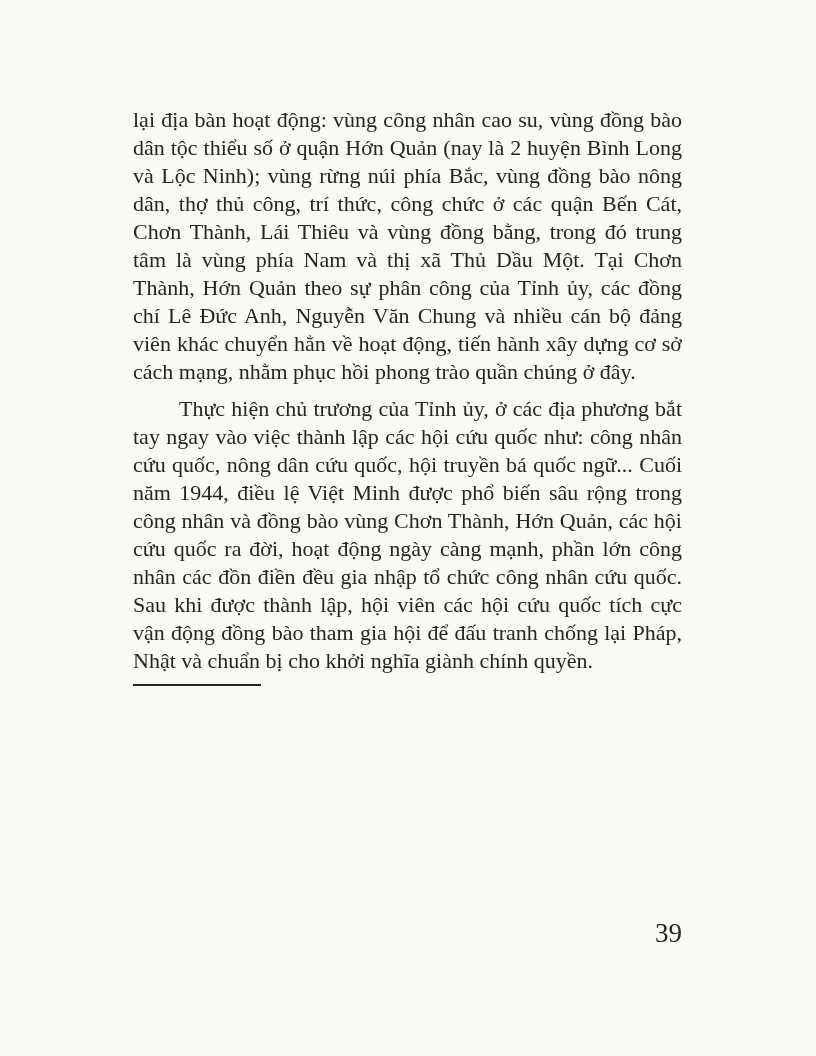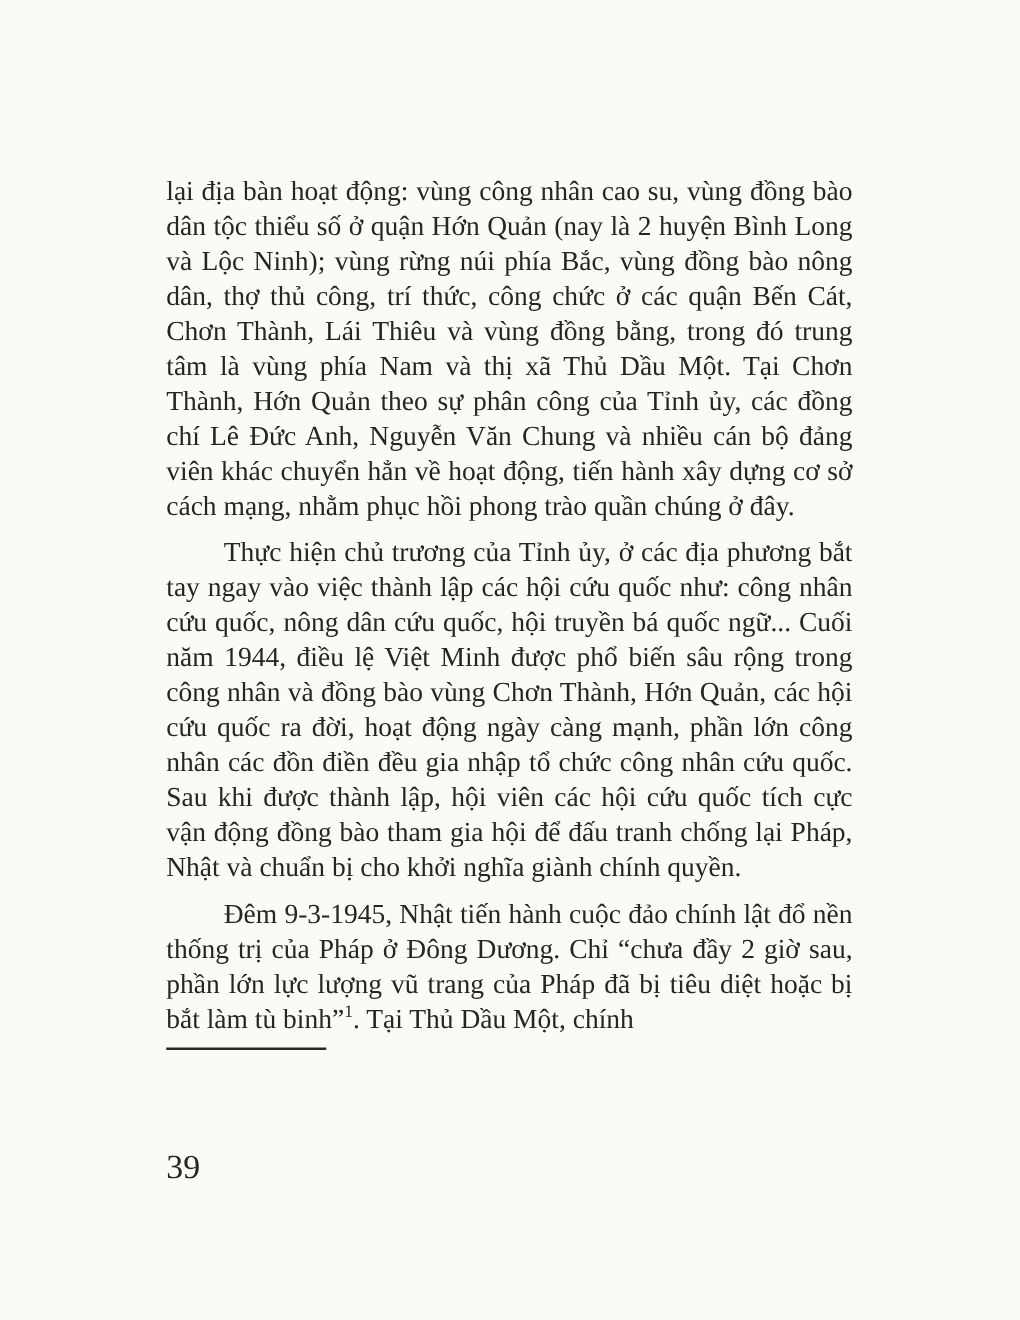--- a/index.html
+++ b/index.html
@@ -17,21 +17,20 @@
   }
   .page {
     position: absolute;
     inset: 0;
   }
   .text-block {
     position: absolute;
     left: 133px;
     top: 106px;
     width: 549px;
-    margin-top: 33px;
   }
   .body-p {
     font-size: 22px;
     line-height: 28px;
     text-align: justify;
     text-indent: 46px;
     margin: 0 0 9px 0;
   }
   .body-p.no-indent {
     text-indent: 0;
@@ -54,36 +53,35 @@
     margin: 0;
   }
   .footnote .cite {
     font-style: italic;
   }
   .page-number {
     position: absolute;
     left: 133px;
     top: 917px;
     width: 549px;
-    text-align: left;
+    text-align: right;
     font-size: 27px;
     line-height: 32px;
   }
 </style>
 </head>
 <body style="--page-bg: #fbfaf7; --page-fg: #27251f;">
 
 <div class="page">
   <main class="text-block">
 
     <p class="body-p no-indent">lại địa bàn hoạt động: vùng công nhân cao su, vùng đồng bào dân tộc thiểu số ở quận Hớn Quản (nay là 2 huyện Bình Long và Lộc Ninh); vùng rừng núi phía Bắc, vùng đồng bào nông dân, thợ thủ công, trí thức, công chức ở các quận Bến Cát, Chơn Thành, Lái Thiêu và vùng đồng bằng, trong đó trung tâm là vùng phía Nam và thị xã Thủ Dầu Một. Tại Chơn Thành, Hớn Quản theo sự phân công của Tỉnh ủy, các đồng chí Lê Đức Anh, Nguyễn Văn Chung và nhiều cán bộ đảng viên khác chuyển hẳn về hoạt động, tiến hành xây dựng cơ sở cách mạng, nhằm phục hồi phong trào quần chúng ở đây.</p>
 
     <p class="body-p">Thực hiện chủ trương của Tỉnh ủy, ở các địa phương bắt tay ngay vào việc thành lập các hội cứu quốc như: công nhân cứu quốc, nông dân cứu quốc, hội truyền bá quốc ngữ... Cuối năm 1944, điều lệ Việt Minh được phổ biến sâu rộng trong công nhân và đồng bào vùng Chơn Thành, Hớn Quản, các hội cứu quốc ra đời, hoạt động ngày càng mạnh, phần lớn công nhân các đồn điền đều gia nhập tổ chức công nhân cứu quốc. Sau khi được thành lập, hội viên các hội cứu quốc tích cực vận động đồng bào tham gia hội để đấu tranh chống lại Pháp, Nhật và chuẩn bị cho khởi nghĩa giành chính quyền.</p>
 
-    <p class="body-p"><span>Đêm 9-3-1945, Nhật tiến hành cuộc đảo chính lật đổ nền thống trị của Pháp ở Đông Dương. Chỉ “chưa đầy 2 giờ sau, phần lớn lực lượng vũ trang của Pháp đã bị tiêu diệt hoặc bị bắt làm tù binh”</span><sup class="fn-ref">1</sup><span>. Tại Thủ Dầu Một, chính</span></p>
 
     <hr class="footnote-rule">
 
 
   </main>
 
   <div class="page-number">39</div>
 </div>
 
 </body></html>

